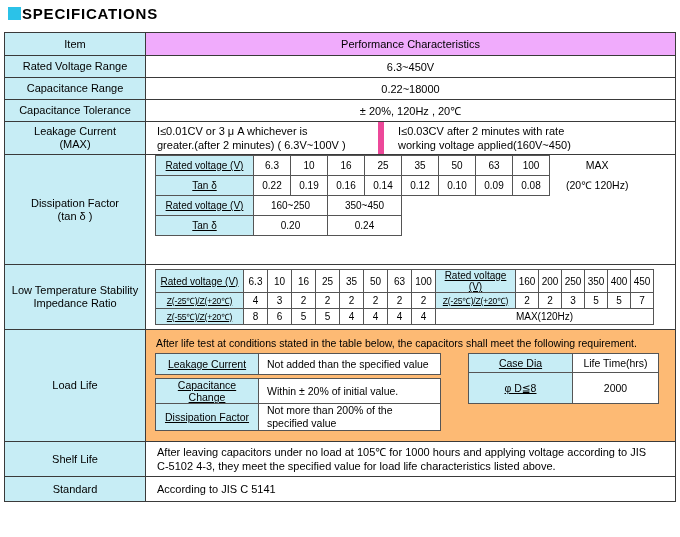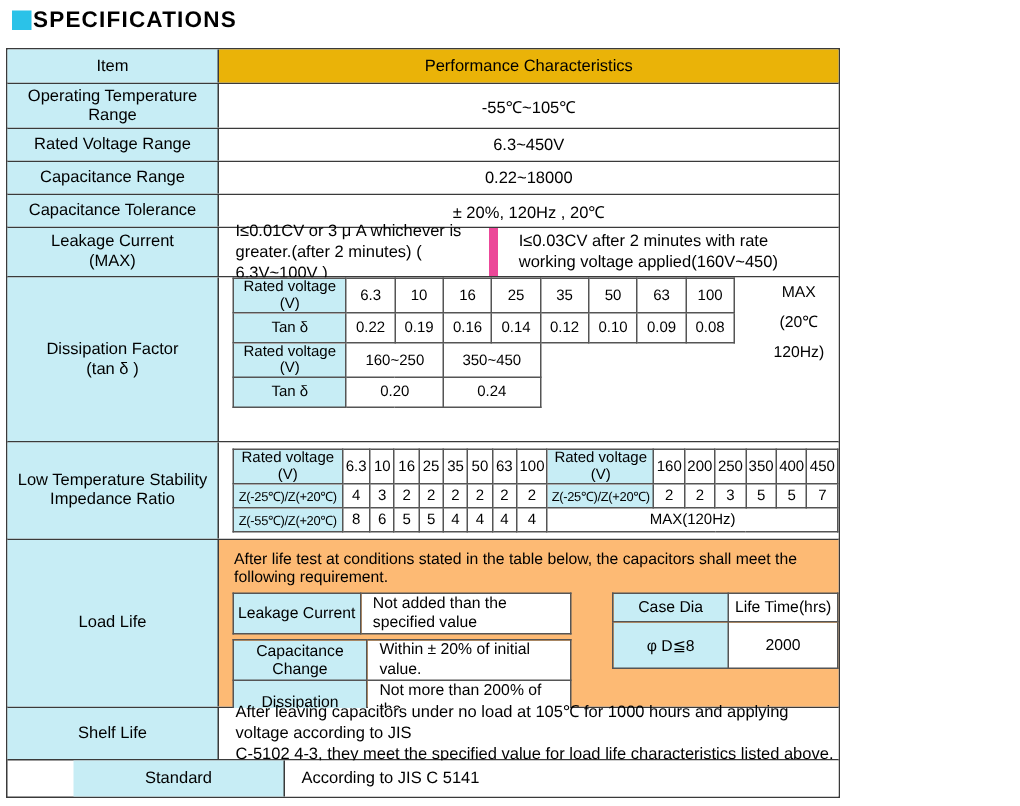--- a/index.html
+++ b/index.html
@@ -5,44 +5,44 @@
   * { margin:0; padding:0; box-sizing:border-box; }
   html,body { background:#fff; }
   #screen {
     position:relative; width:680px; height:537px; background:#ffffff;
     font-family:"Liberation Sans", sans-serif; color:#000; overflow:hidden;
   }
   .titlebar { position:absolute; top:5px; left:8px; display:flex; align-items:center; gap:1px; }
   .sq { width:13px; height:13px; background:#2bc2e8; display:inline-block; }
   .titlebar h1 { font-size:15px; font-weight:bold; letter-spacing:0.8px; }
 
-  .spec { position:absolute; left:4px; top:32px; width:556px; border:1px solid #3a3a3a; background:#fff; }
+  .spec { position:absolute; left:4px; top:32px; width:672px; border:1px solid #3a3a3a; background:#fff; }
   .row { display:flex; border-bottom:1px solid #3a3a3a; }
-  .row:last-child { border-bottom:none;padding-left:44px; }
+  .row:last-child { border-bottom:none; }
   .lab {
     width:141px; flex:0 0 141px; background:#c7edf5; border-right:1px solid #3a3a3a;
     display:flex; align-items:center; justify-content:center; text-align:center;
     font-size:11px; line-height:13px; white-space:pre-line;
   }
   .val { flex:1; display:flex; align-items:center; font-size:11px; background:#fff; }
   .val.center { justify-content:center; }
-  .val.head { background:#eab308; justify-content:center; }
+  .val.head { background:#f0abfc; justify-content:center; }
   .pre { white-space:pre-line; line-height:14px; }
 
   
   .leak-low { flex:0 0 45%; padding-left:11px; display:flex; align-items:center; border-right:6px solid #ec4899; height:100%; }
   .leak-high { flex:1; padding-left:14px; display:flex; align-items:center; height:100%; }
 
   
   table.itab { border-collapse:collapse; table-layout:fixed; }
   table.itab td {
     border:1px solid #555; text-align:center; vertical-align:middle;
     font-size:10px; padding:0 2px; background:#fff; overflow:hidden;
   }
-  table.itab td.hd { background:#c7edf5; }
+  table.itab td.hd { background:#c7edf5;text-decoration:underline; }
   table.itab td.nob { border:none; background:transparent; }
 
   
   .diss-cell { flex:1; display:block; background:#fff; }
   .diss-note { font-size:10.5px; line-height:13px; padding:4px 0 2px 10px; white-space:pre-line; }
   .diss-flex { display:flex; align-items:flex-start; padding-left:9px; }
   table.dissip td { height:20px; }
   table.dissip td.lw { width:98px; }
   table.dissip td.cw { width:37px; }
   .maxnote { margin-left:16px; text-align:center; font-size:10.5px; }
@@ -83,25 +83,20 @@
     <h1>SPECIFICATIONS</h1>
   </div>
 
   <div class="spec">
 
     <div class="row" style="height:23px">
       <div class="lab">Item</div>
       <div class="val head">Performance Characteristics</div>
     </div>
 
-    <div class="row" style="height:30px">
-      <div class="lab">Operating Temperature
-Range</div>
-      <div class="val center">-55℃~105℃</div>
-    </div>
 
     <div class="row" style="height:22px">
       <div class="lab">Rated Voltage Range</div>
       <div class="val center">6.3~450V</div>
     </div>
 
     <div class="row" style="height:22px">
       <div class="lab">Capacitance Range</div>
       <div class="val center">0.22~18000</div>
     </div>

